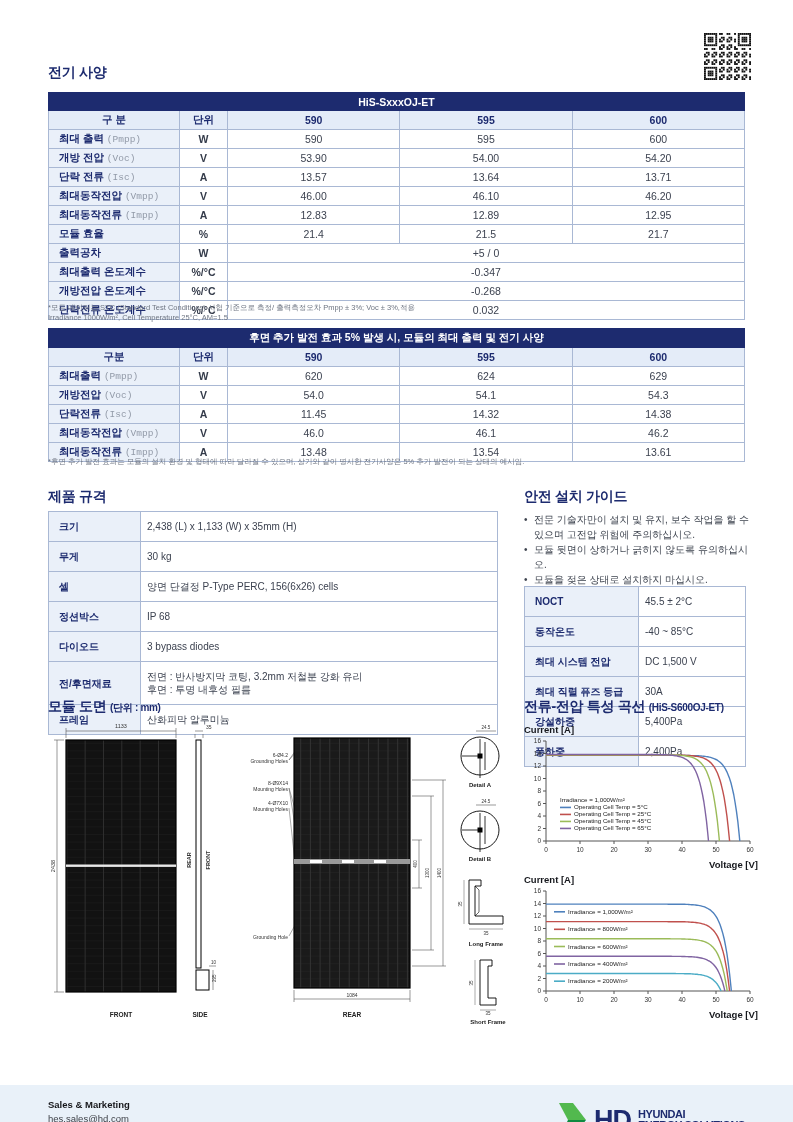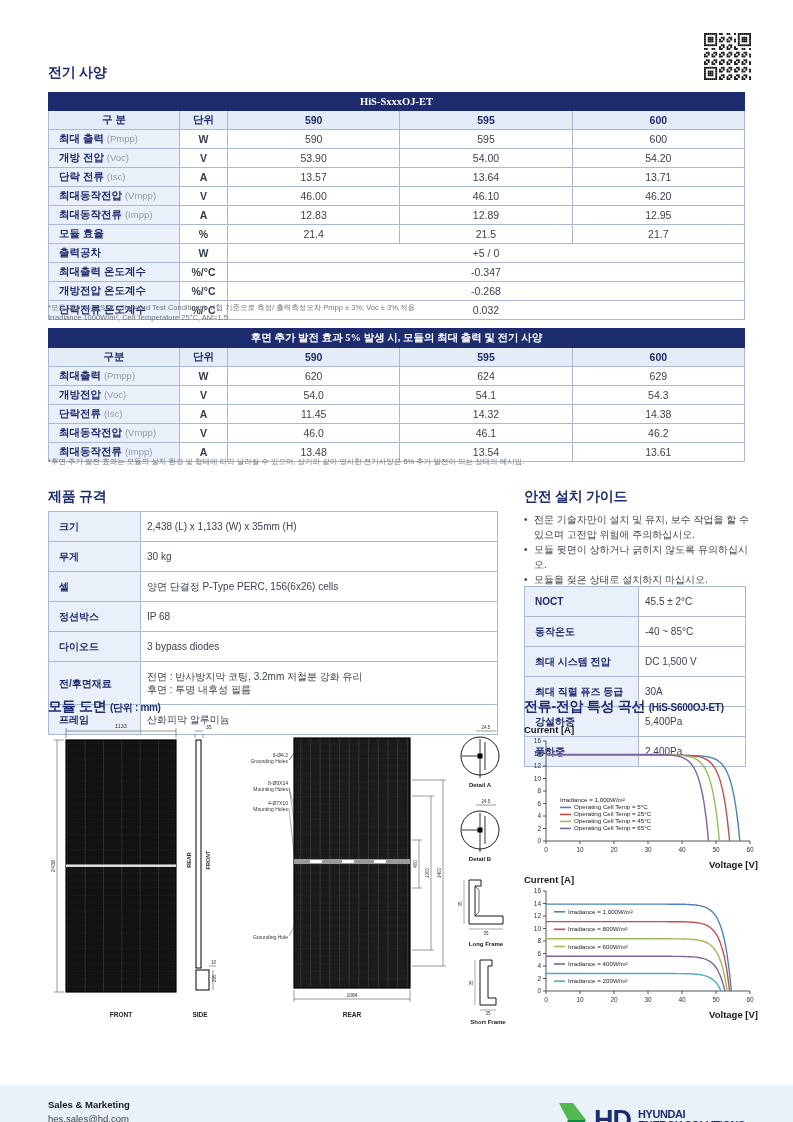--- a/index.html
+++ b/index.html
@@ -4,24 +4,24 @@
 <style>
   html,body{margin:0;padding:0;background:#fff;}
   #page{position:relative;width:793px;height:1122px;background:#ffffff;overflow:hidden;
         font-family:"Liberation Sans","DejaVu Sans",sans-serif;}
   .abs{position:absolute;}
   .sec-title{font-size:14px;font-weight:bold;color:#1d2b6f;letter-spacing:-0.3px;}
   .sec-title .small{font-size:10px;font-weight:bold;color:#1d2b6f;margin-top:31px;}
   
   .dtable{border-collapse:collapse;width:100%;table-layout:fixed;font-size:10.5px;color:#3c4250;}
   .dtable td{border:1px solid #a9b8d4;padding:2px 4px;height:13px;vertical-align:middle;overflow:hidden;white-space:nowrap;}
-  .dtable tr.thead-main td{background:#1d2b6f;color:#fff;font-weight:bold;text-align:center;border-color:#1d2b6f;font-family:Liberation Serif, serif;}
+  .dtable tr.thead-main td{background:#1d2b6f;color:#fff;font-weight:bold;text-align:center;border-color:#1d2b6f;}
   .dtable tr.thead-sub td{background:#e4ecf8;color:#1d2b6f;font-weight:bold;text-align:center;}
   .dtable td.lab{background:#eaf0f9;color:#1d2b6f;font-weight:bold;text-align:left;padding-left:10px;}
-  .dtable td.lab .sub{color:#929aa8;font-weight:normal;font-size:9.5px;}
+  .dtable td.lab .sub{color:#929aa8;font-weight:normal;font-size:9.5px;font-family:Liberation Mono, monospace;}
   .dtable td.unit{text-align:center;font-weight:bold;color:#343b4a;background:#fff;}
   .dtable td.val{text-align:center;background:#fff;}
   .footnote{font-size:7.5px;color:#6f7683;line-height:10px;}
   
   .stable{border-collapse:collapse;width:100%;table-layout:fixed;font-size:10px;color:#3c4250;}
   .stable td{border:1px solid #a9b8d4;padding:8px 6px;vertical-align:middle;line-height:13px;}
   .stable td.lab{background:#eaf0f9;color:#1d2b6f;font-weight:bold;padding-left:10px;}
   .bullets{font-size:10px;color:#3f4550;line-height:15px;}
   .bullets .row{display:flex;}
   .bullets .b{width:10px;flex:none;color:#3f4550;}

